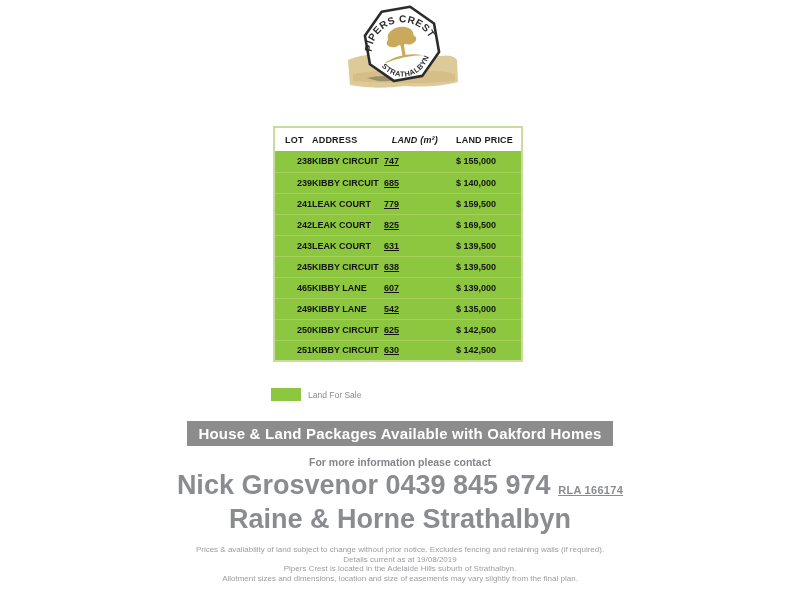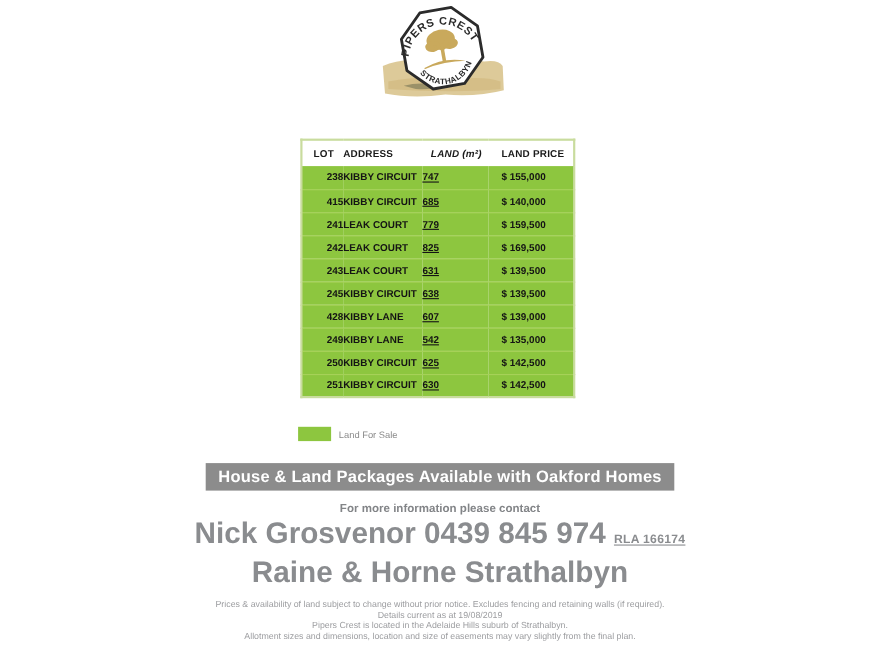--- a/index.html
+++ b/index.html
@@ -126,21 +126,21 @@
       </thead>
       <tbody>
     <tr>
       <td class="c-lot">238</td>
       <td class="c-addr">KIBBY CIRCUIT</td>
       <td class="c-land">747</td>
       <td class="c-price">$ 155,000</td>
     </tr>
 
     <tr>
-      <td class="c-lot">415</td>
+      <td class="c-lot">239</td>
       <td class="c-addr">KIBBY CIRCUIT</td>
       <td class="c-land">685</td>
       <td class="c-price">$ 140,000</td>
     </tr>
 
     <tr>
       <td class="c-lot">241</td>
       <td class="c-addr">LEAK COURT</td>
       <td class="c-land">779</td>
       <td class="c-price">$ 159,500</td>
@@ -161,21 +161,21 @@
     </tr>
 
     <tr>
       <td class="c-lot">245</td>
       <td class="c-addr">KIBBY CIRCUIT</td>
       <td class="c-land">638</td>
       <td class="c-price">$ 139,500</td>
     </tr>
 
     <tr>
-      <td class="c-lot">428</td>
+      <td class="c-lot">465</td>
       <td class="c-addr">KIBBY LANE</td>
       <td class="c-land">607</td>
       <td class="c-price">$ 139,000</td>
     </tr>
 
     <tr>
       <td class="c-lot">249</td>
       <td class="c-addr">KIBBY LANE</td>
       <td class="c-land">542</td>
       <td class="c-price">$ 135,000</td>

